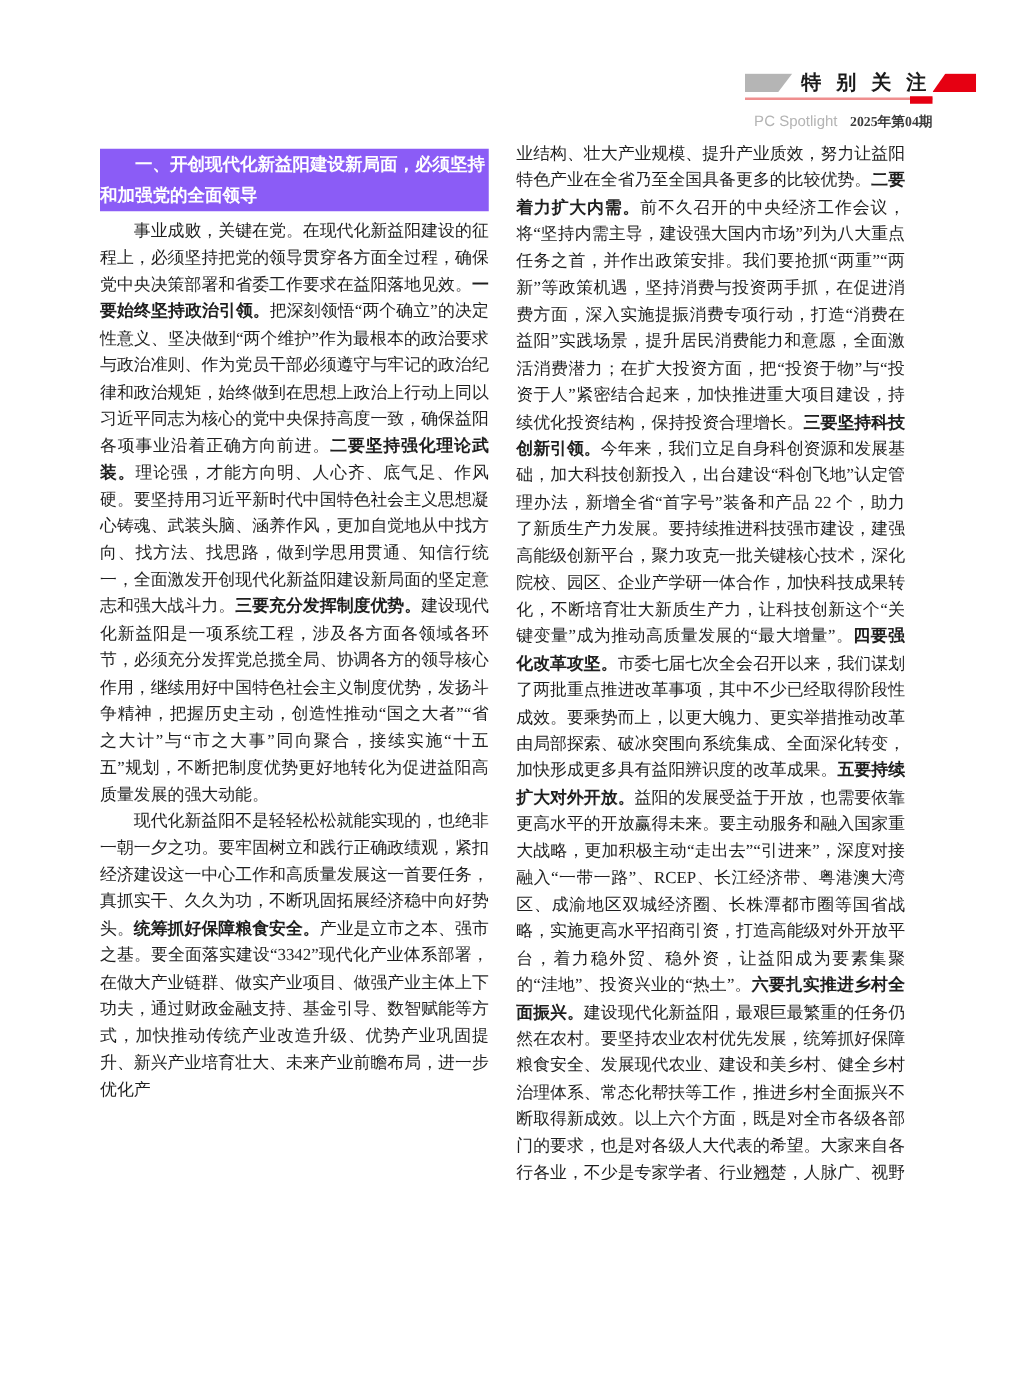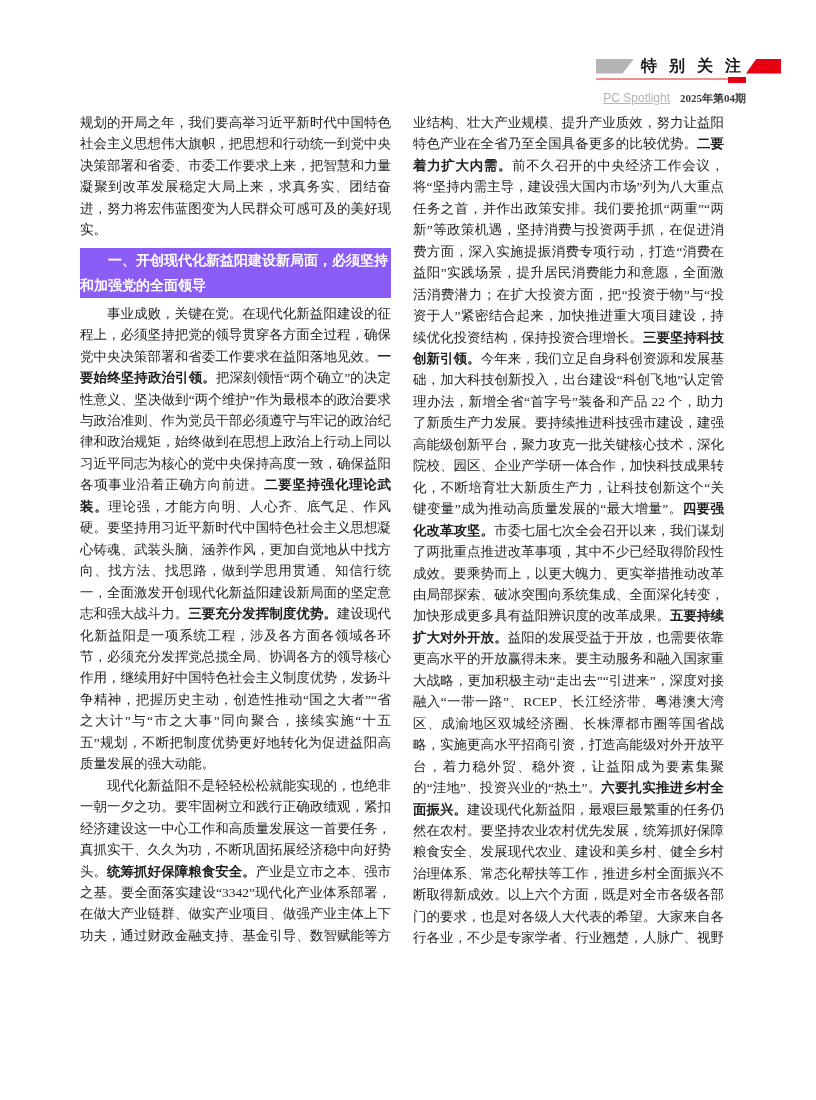--- a/index.html
+++ b/index.html
@@ -26,21 +26,21 @@
     letter-spacing: 4px; white-space: nowrap; margin: 0 1px 0 7px;
   }
   .red-shape {
     width: 35px; height: 15px; background: #e60012;
     clip-path: polygon(30% 0, 100% 0, 100% 100%, 0 100%);
     flex: none;
   }
   .hdr-line { height: 2px; background: #ef8e8e; margin-top: 2px; }
   .red-tab { position: absolute; right: 0; top: 21px; width: 18px; height: 6px; background: #e60012; }
   .hdr-sub { margin-top: 8px; text-align: right; white-space: nowrap; }
-  .hdr-en { font-family: "Liberation Sans", "DejaVu Sans", sans-serif; font-size: 12px; color: #b4b4b4; text-decoration: underline; }
+  .hdr-en { font-family: "Liberation Sans", "DejaVu Sans", sans-serif; font-size: 12px; color: #b4b4b4; }
   .hdr-issue { font-family: "Liberation Serif", "DejaVu Serif", serif; font-size: 11px; font-weight: 700; color: #3c3c3c; margin-left: 6px; }
 
   
   .col {
     position: absolute; top: 112px; width: 311px;
     font-family: "Liberation Serif", "DejaVu Serif", serif;
     font-size: 13.5px; line-height: 21.45px; color: #1f1f1f;
     text-align: justify;
   }
   .col-left { left: 80px; }
@@ -85,21 +85,20 @@
       <span class="red-tab"></span>
     </div>
     <div class="hdr-line"></div>
     <div class="hdr-sub">
       <span class="hdr-en">PC Spotlight</span>
       <span class="hdr-issue">2025年第04期</span>
     </div>
   </header>
 
   <div class="col col-left">
-    <p class="no-indent"><span>规划的开局之年，我们要高举习近平新时代中国特色社会主义思想伟大旗帜，把思想和行动统一到党中央决策部署和省委、市委工作要求上来，把智慧和力量凝聚到改革发展稳定大局上来，求真务实、团结奋进，努力将宏伟蓝图变为人民群众可感可及的美好现实。</span></p>
     <h3 class="banner">一、开创现代化新益阳建设新局面，必须坚持和加强党的全面领导</h3>
     <p><span>事业成败，关键在党。在现代化新益阳建设的征程上，必须坚持把党的领导贯穿各方面全过程，确保党中央决策部署和省委工作要求在益阳落地见效。</span><span class="em">一要始终坚持政治引领。</span><span>把深刻领悟“两个确立”的决定性意义、坚决做到“两个维护”作为最根本的政治要求与政治准则、作为党员干部必须遵守与牢记的政治纪律和政治规矩，始终做到在思想上政治上行动上同以习近平同志为核心的党中央保持高度一致，确保益阳各项事业沿着正确方向前进。</span><span class="em">二要坚持强化理论武装。</span><span>理论强，才能方向明、人心齐、底气足、作风硬。要坚持用习近平新时代中国特色社会主义思想凝心铸魂、武装头脑、涵养作风，更加自觉地从中找方向、找方法、找思路，做到学思用贯通、知信行统一，全面激发开创现代化新益阳建设新局面的坚定意志和强大战斗力。</span><span class="em">三要充分发挥制度优势。</span><span>建设现代化新益阳是一项系统工程，涉及各方面各领域各环节，必须充分发挥党总揽全局、协调各方的领导核心作用，继续用好中国特色社会主义制度优势，发扬斗争精神，把握历史主动，创造性推动“国之大者”“省之大计”与“市之大事”同向聚合，接续实施“十五五”规划，不断把制度优势更好地转化为促进益阳高质量发展的强大动能。</span></p>
     <p><span>现代化新益阳不是轻轻松松就能实现的，也绝非一朝一夕之功。要牢固树立和践行正确政绩观，紧扣经济建设这一中心工作和高质量发展这一首要任务，真抓实干、久久为功，不断巩固拓展经济稳中向好势头。</span><span class="em">统筹抓好保障粮食安全。</span><span>产业是立市之本、强市之基。要全面落实建设“3342”现代化产业体系部署，在做大产业链群、做实产业项目、做强产业主体上下功夫，通过财政金融支持、基金引导、数智赋能等方式，加快推动传统产业改造升级、优势产业巩固提升、新兴产业培育壮大、未来产业前瞻布局，进一步优化产</span></p>
   </div>
 
   <div class="col col-right">
     <p class="no-indent"><span>业结构、壮大产业规模、提升产业质效，努力让益阳特色产业在全省乃至全国具备更多的比较优势。</span><span class="em">二要着力扩大内需。</span><span>前不久召开的中央经济工作会议，将“坚持内需主导，建设强大国内市场”列为八大重点任务之首，并作出政策安排。我们要抢抓“两重”“两新”等政策机遇，坚持消费与投资两手抓，在促进消费方面，深入实施提振消费专项行动，打造“消费在益阳”实践场景，提升居民消费能力和意愿，全面激活消费潜力；在扩大投资方面，把“投资于物”与“投资于人”紧密结合起来，加快推进重大项目建设，持续优化投资结构，保持投资合理增长。</span><span class="em">三要坚持科技创新引领。</span><span>今年来，我们立足自身科创资源和发展基础，加大科技创新投入，出台建设“科创飞地”认定管理办法，新增全省“首字号”装备和产品 22 个，助力了新质生产力发展。要持续推进科技强市建设，建强高能级创新平台，聚力攻克一批关键核心技术，深化院校、园区、企业产学研一体合作，加快科技成果转化，不断培育壮大新质生产力，让科技创新这个“关键变量”成为推动高质量发展的“最大增量”。</span><span class="em">四要强化改革攻坚。</span><span>市委七届七次全会召开以来，我们谋划了两批重点推进改革事项，其中不少已经取得阶段性成效。要乘势而上，以更大魄力、更实举措推动改革由局部探索、破冰突围向系统集成、全面深化转变，加快形成更多具有益阳辨识度的改革成果。</span><span class="em">五要持续扩大对外开放。</span><span>益阳的发展受益于开放，也需要依靠更高水平的开放赢得未来。要主动服务和融入国家重大战略，更加积极主动“走出去”“引进来”，深度对接融入“一带一路”、RCEP、长江经济带、粤港澳大湾区、成渝地区双城经济圈、长株潭都市圈等国省战略，实施更高水平招商引资，打造高能级对外开放平台，着力稳外贸、稳外资，让益阳成为要素集聚的“洼地”、投资兴业的“热土”。</span><span class="em">六要扎实推进乡村全面振兴。</span><span>建设现代化新益阳，最艰巨最繁重的任务仍然在农村。要坚持农业农村优先发展，统筹抓好保障粮食安全、发展现代农业、建设和美乡村、健全乡村治理体系、常态化帮扶等工作，推进乡村全面振兴不断取得新成效。以上六个方面，既是对全市各级各部门的要求，也是对各级人大代表的希望。大家来自各行各业，不少是专家学者、行业翘楚，人脉广、视野宽、专业强。希望大家充分发挥智力密集、联系广泛、贴近群众的优势，围绕但不限于上述重点领域、精准选题、深入调研、有效监督，为市委市政府科学决策提供更多有价值的“金点子”和更强有力的民意支撑。</span></p>
   </div>
 
   <footer class="page-footer">

